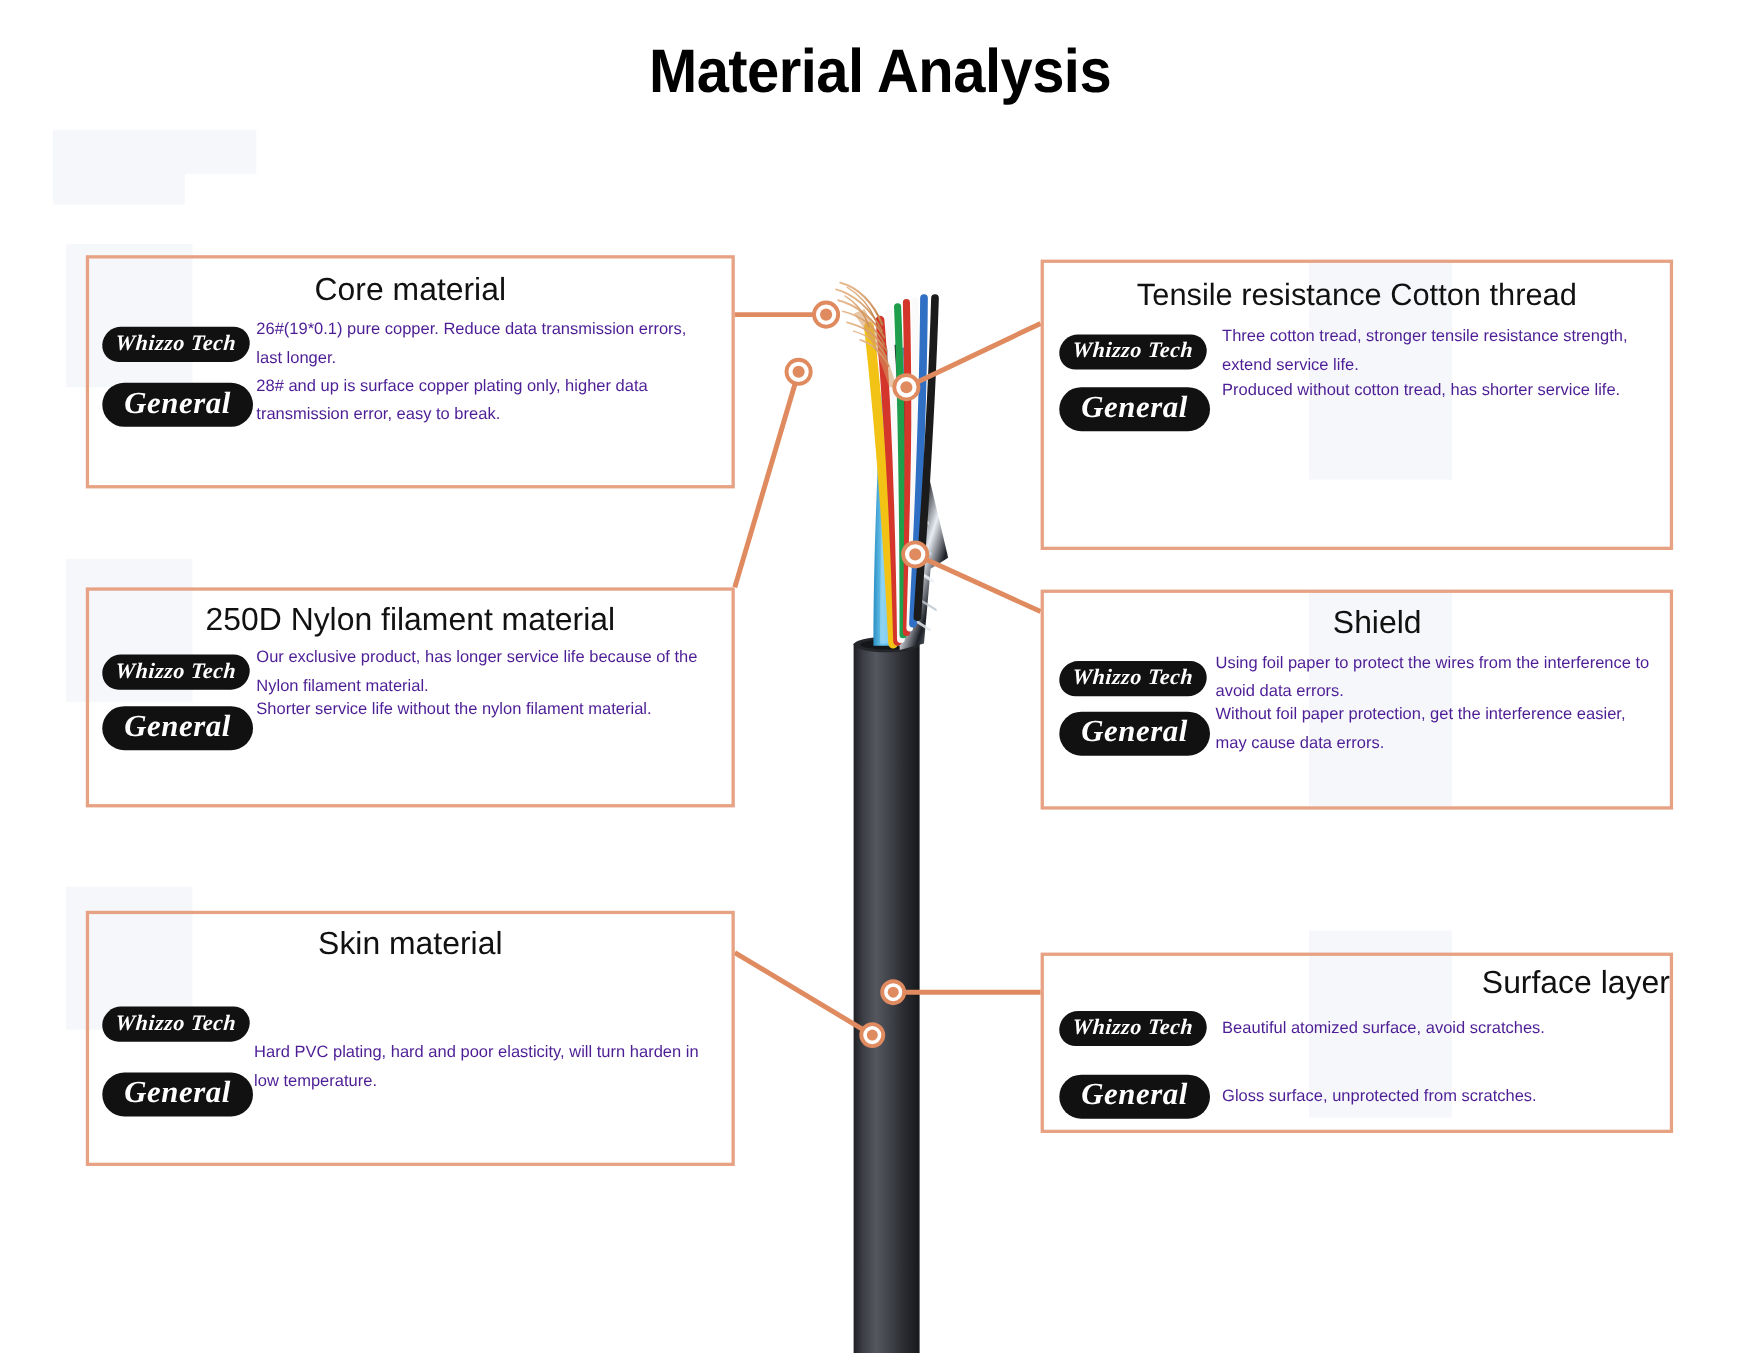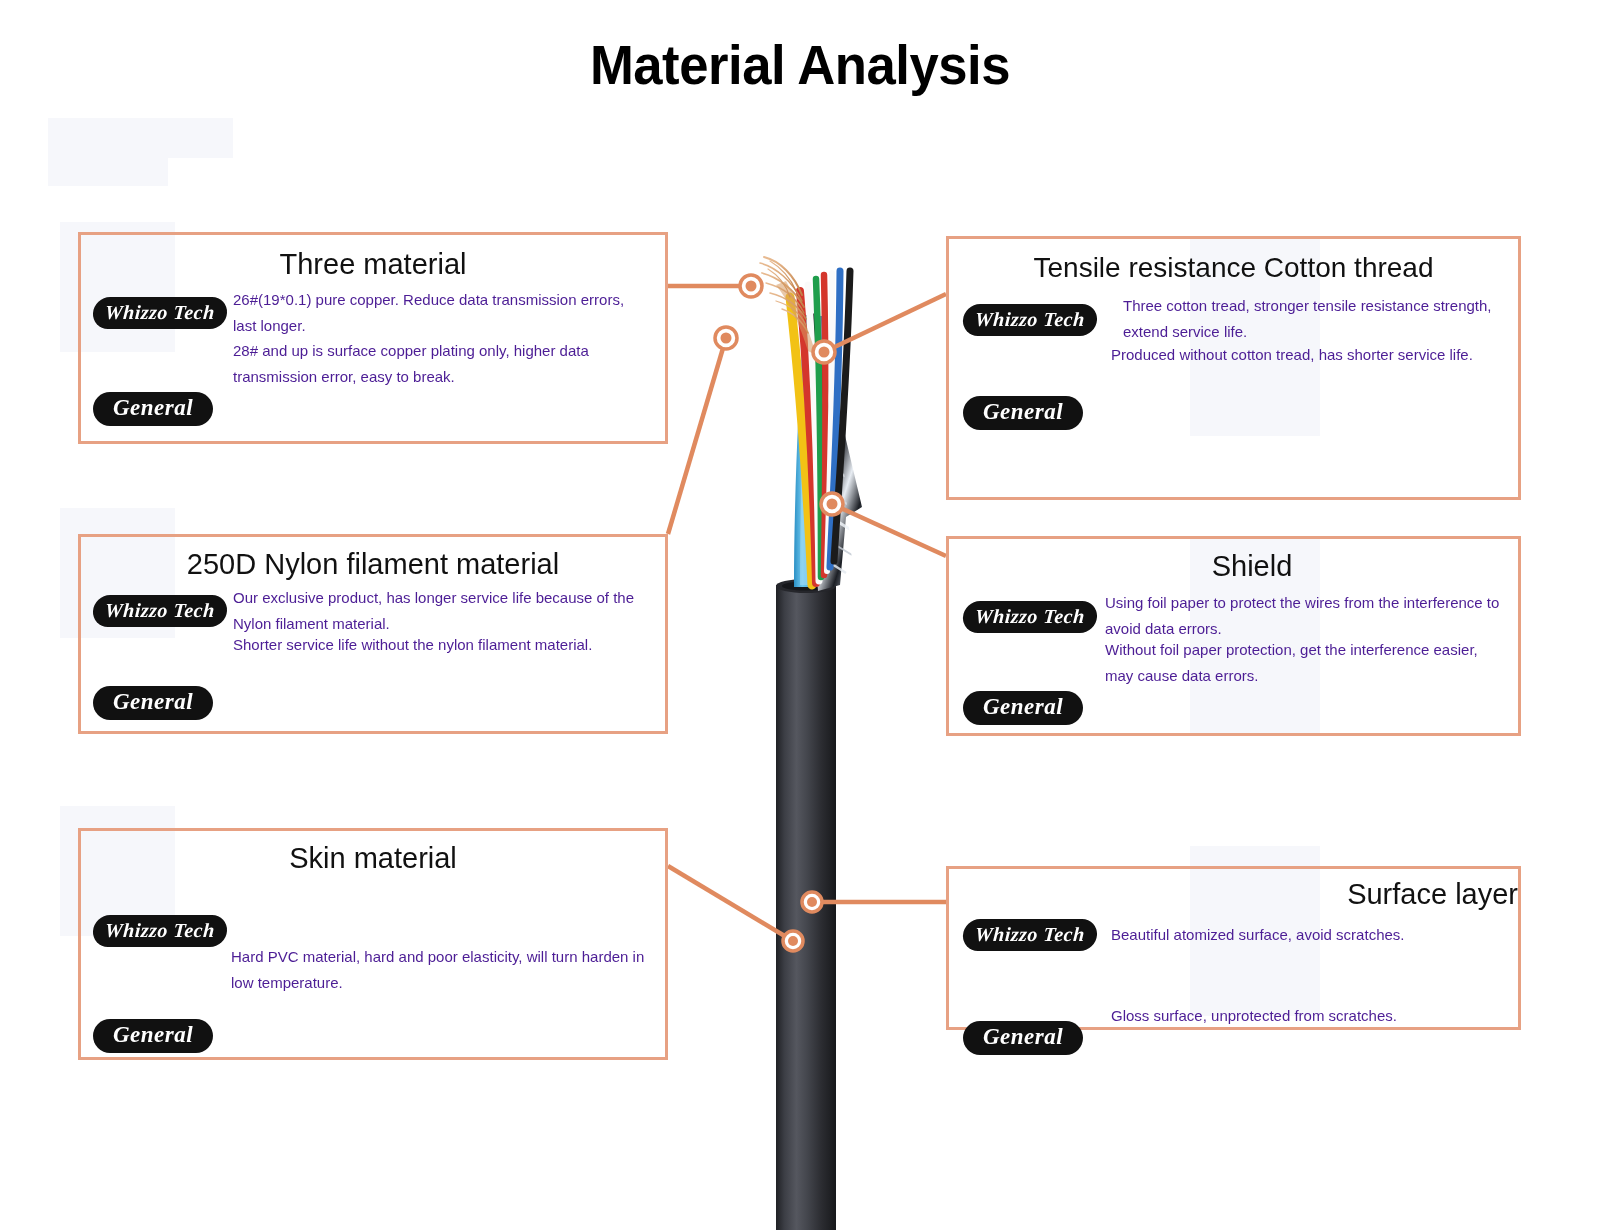--- a/index.html
+++ b/index.html
@@ -83,23 +83,22 @@
     font-weight: bold;
     white-space: nowrap;
     letter-spacing: 0.5px;
   }
   .badge.whizzo {
     font-size: 20px;
     padding: 4px 12px 5px 12px;
     transform: skewX(-4deg);
   }
   .badge.general {
-    font-size: 23px;
+    font-size: 28px;
     padding: 3px 20px 5px 20px;
-    margin-top: 44px;
   }
   .desc {
     flex: 1 1 auto;
     font-size: 15px;
     color: #4c1d95;
     line-height: 1.72;
     font-family: Liberation Sans, sans-serif;
   }
 
   
@@ -246,21 +245,21 @@
         <circle cx="812" cy="902" r="5" fill="#e08a5f"></circle>
       </g>
       <g>
         <circle cx="793" cy="941" r="10" fill="#ffffff" stroke="#e08a5f" stroke-width="3.5"></circle>
         <circle cx="793" cy="941" r="5" fill="#e08a5f"></circle>
       </g>
     </g>
   </svg>
 
   <div class="info-box" style="left:78px; top:232px; width:590px; height:212px;">
-    <div class="box-title" style="margin-top:14px;">Three material</div>
+    <div class="box-title" style="margin-top:14px;">Core material</div>
     <div class="rows" style="margin-top:10px;">
       <div class="row" style="padding:0 14px 0 12px;">
         <div class="badge-cell" style="width:140px; padding-top:6px;">
           <span class="badge whizzo">Whizzo Tech</span>
         </div>
         <div class="desc" style="margin-top:-4px;">26#(19*0.1) pure copper. Reduce data transmission errors, last longer.</div>
       </div>
       <div class="row" style="padding:4px 14px 0 12px;">
         <div class="badge-cell" style="width:140px; padding-top:6px;">
           <span class="badge general">General</span>
@@ -270,21 +269,21 @@
     </div>
   </div>
 
   <div class="info-box" style="left:946px; top:236px; width:575px; height:264px;">
     <div class="box-title" style="margin-top:14px; font-size:28px;">Tensile resistance Cotton thread</div>
     <div class="rows" style="margin-top:14px;">
       <div class="row" style="padding:0 12px 0 14px;">
         <div class="badge-cell" style="width:148px; padding-top:6px;">
           <span class="badge whizzo">Whizzo Tech</span>
         </div>
-        <div class="desc" style="margin-top:-5px;margin-left:12px;">Three cotton tread, stronger tensile resistance strength, extend service life.</div>
+        <div class="desc" style="margin-top:-5px;">Three cotton tread, stronger tensile resistance strength, extend service life.</div>
       </div>
       <div class="row" style="padding:4px 12px 0 14px;">
         <div class="badge-cell" style="width:148px; padding-top:4px;">
           <span class="badge general">General</span>
         </div>
         <div class="desc" style="margin-top:-6px;">Produced without cotton tread, has shorter service life.</div>
       </div>
     </div>
   </div>
 
@@ -329,21 +328,21 @@
     <div class="rows" style="margin-top:10px;">
       <div class="row" style="padding:0 6px 0 12px;">
         <div class="badge-cell" style="width:138px; padding-top:30px;">
           <span class="badge whizzo">Whizzo Tech</span>
         </div>
       </div>
       <div class="row" style="padding:2px 6px 0 12px;">
         <div class="badge-cell" style="width:138px; padding-top:26px;">
           <span class="badge general">General</span>
         </div>
-        <div class="desc" style="margin-top:-5px;">Hard PVC material, hard and poor elasticity, will turn harden in low temperature.</div>
+        <div class="desc" style="margin-top:-5px;">Hard PVC plating, hard and poor elasticity, will turn harden in low temperature.</div>
       </div>
     </div>
   </div>
 
   <div class="info-box" style="left:946px; top:866px; width:575px; height:164px;">
     <div class="box-title" style="margin-top:10px;text-align:right;">Surface layer</div>
     <div class="rows" style="margin-top:8px;">
       <div class="row" style="padding:0 10px 0 14px; align-items:center;">
         <div class="badge-cell" style="width:148px;">
           <span class="badge whizzo">Whizzo Tech</span>

